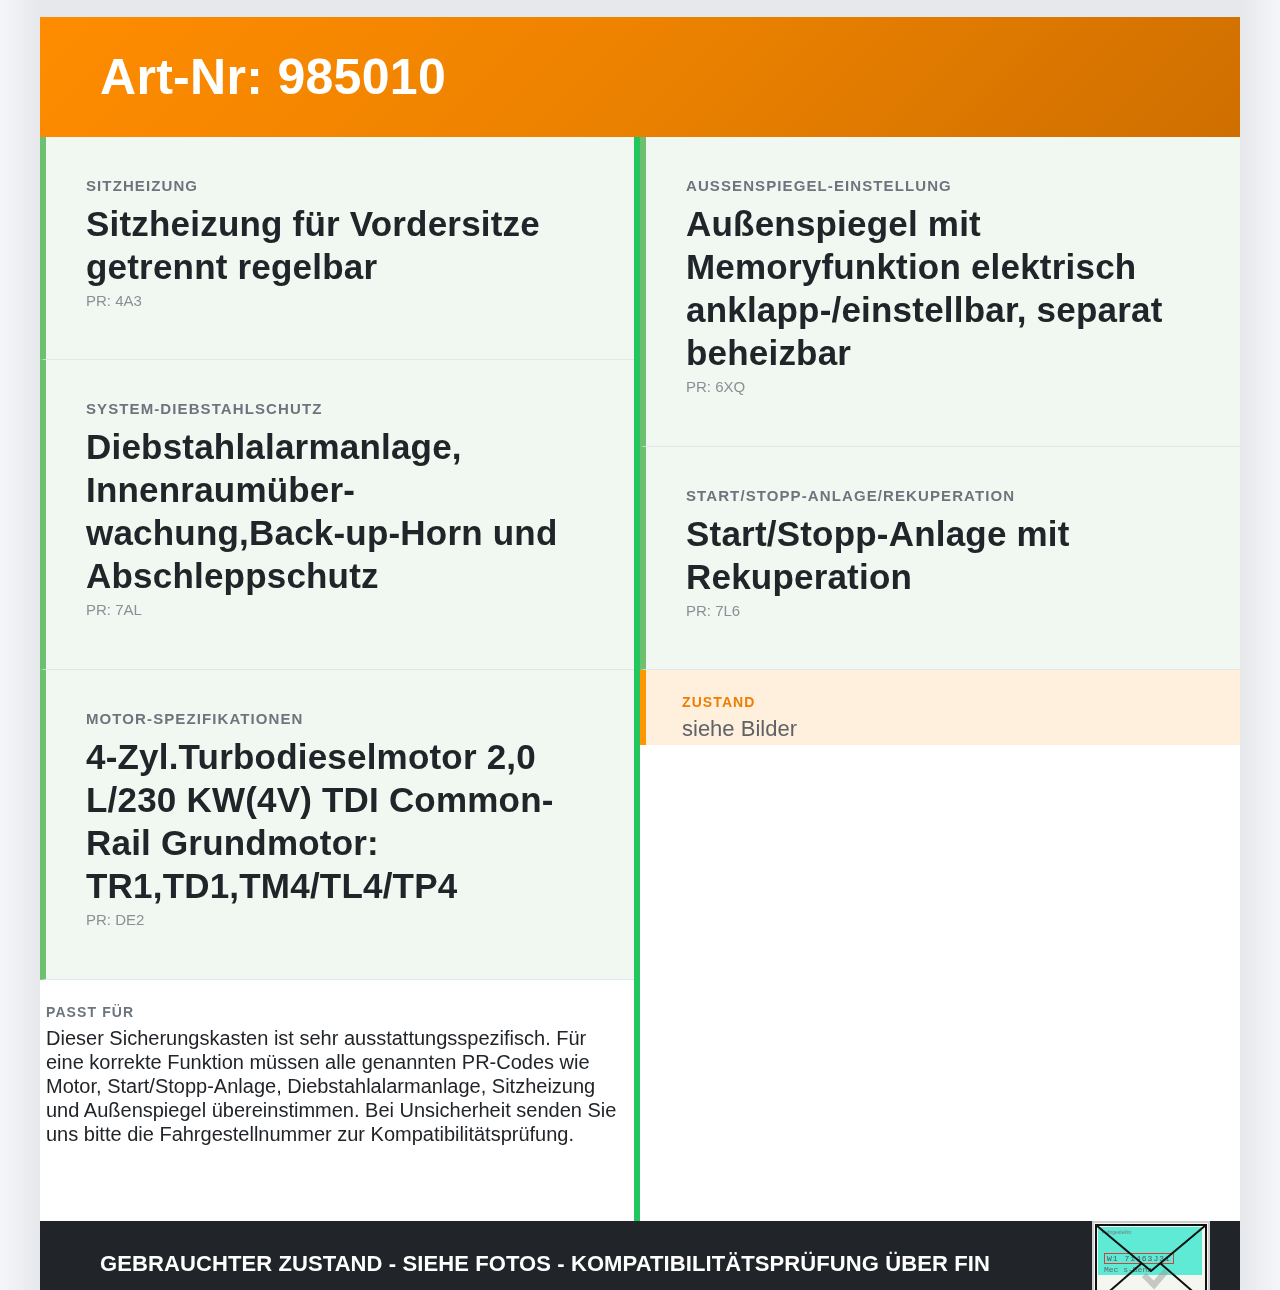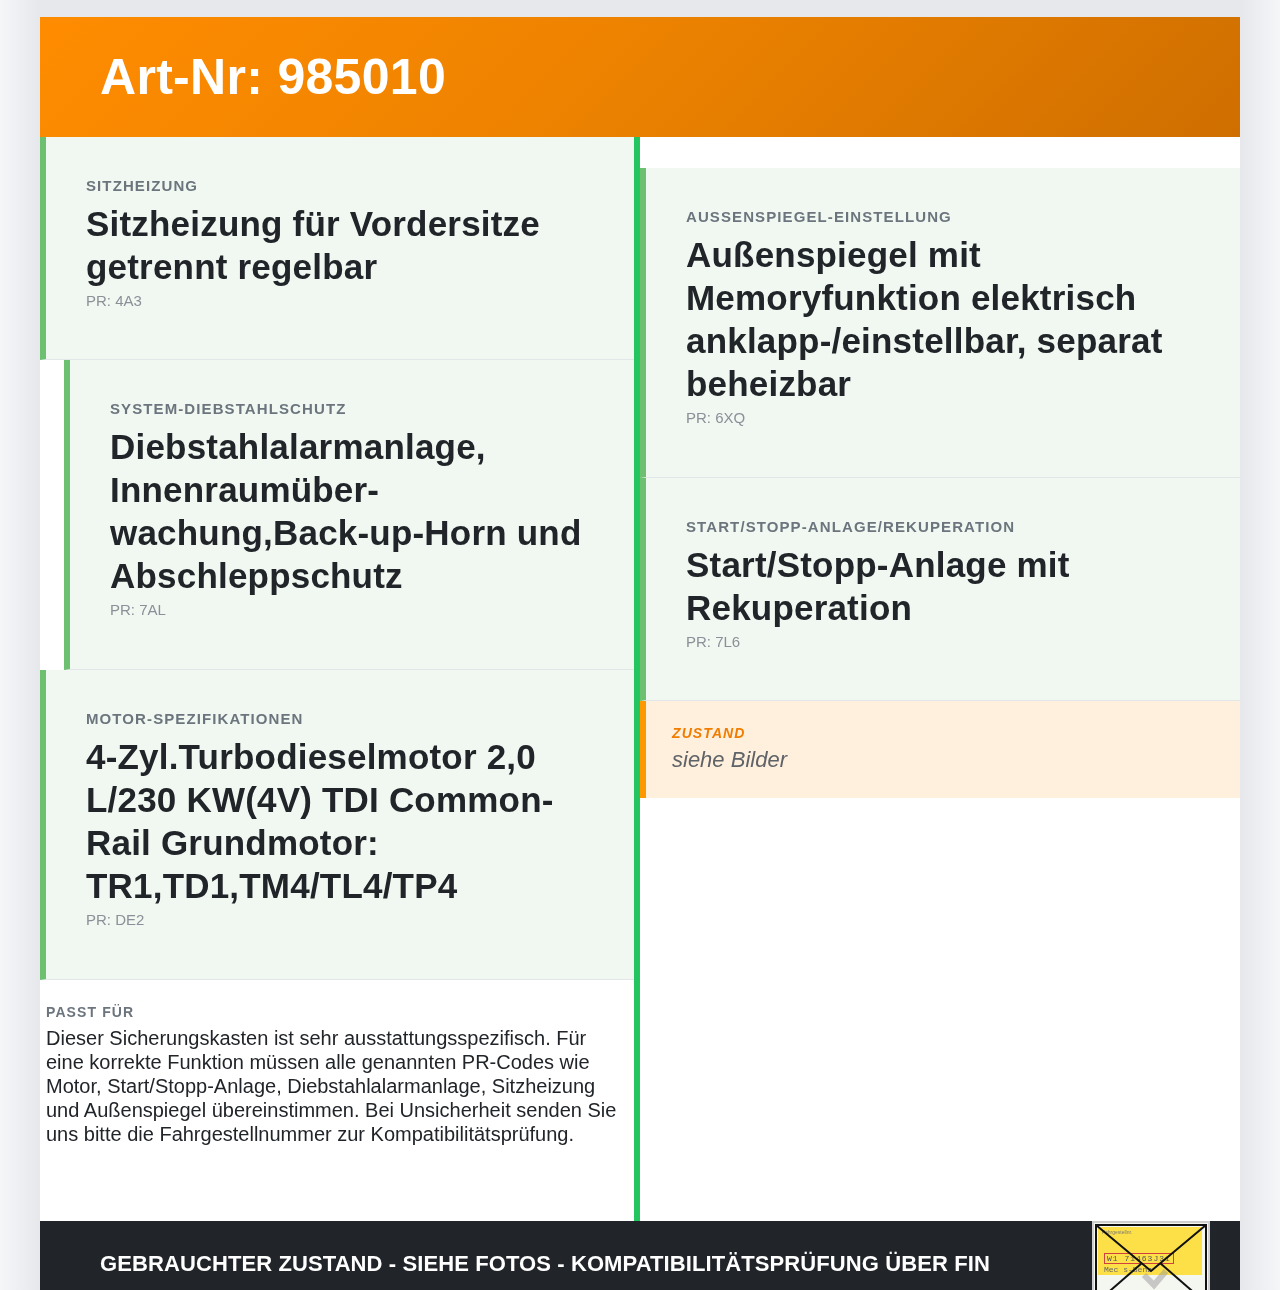--- a/index.html
+++ b/index.html
@@ -60,30 +60,29 @@
       line-height: 43px;
       color: #212529;
       letter-spacing: 0.2px;
     }
     .card-pr {
       font-size: 15px;
       color: #8a9097;
       margin-top: 4px;
     }
     .c1 { height: 223px; }
-    .c2 { height: 310px; margin-left: 24px; }
+    .c2 { height: 310px; }
     .c3 { height: 310px; padding-top: 40px; }
-    .c4 { height: 310px; margin-top: 31px; }
+    .c4 { height: 310px; }
     .c5 { height: 223px; }
     .condition {
-      height: 97px;
+      height: 75px;
       background: #fff0de;
       border-left: 6px solid #ff9800;
-      padding: 24px 26px;
-      font-style: italic;
+      padding: 24px 36px;
     }
     .condition-label {
       font-size: 14px;
       font-weight: 700;
       color: #f07c00;
       letter-spacing: 1.1px;
       margin-bottom: 6px;
     }
     .condition-value {
       font-size: 22px;
@@ -122,21 +121,21 @@
     .fin-image {
       position: absolute;
       left: 1052px; top: 0;
       width: 118px; height: 86px;
       background: #f4f6f0;
       border: 2px solid #cfcfcf;
       overflow: hidden;
     }
     .fin-doc {
       position: absolute; left: 4px; top: 4px; width: 104px; height: 48px;
-      background: #fde047;
+      background: #5eead4;
     }
     .fin-doc-label { position: absolute; left: 4px; top: 2px; font-size: 5px; color: #777; font-family: "Liberation Sans", sans-serif; }
     .fin-code {
       position: absolute; left: 6px; top: 26px;
       font-family: "Liberation Mono", monospace; font-size: 8px; color: #555;
       border: 1px solid #d04040; padding: 0 2px; letter-spacing: 1px;
     }
     .fin-brand {
       position: absolute; left: 6px; top: 38px;
       font-family: "Liberation Mono", monospace; font-size: 8px; color: #666;

